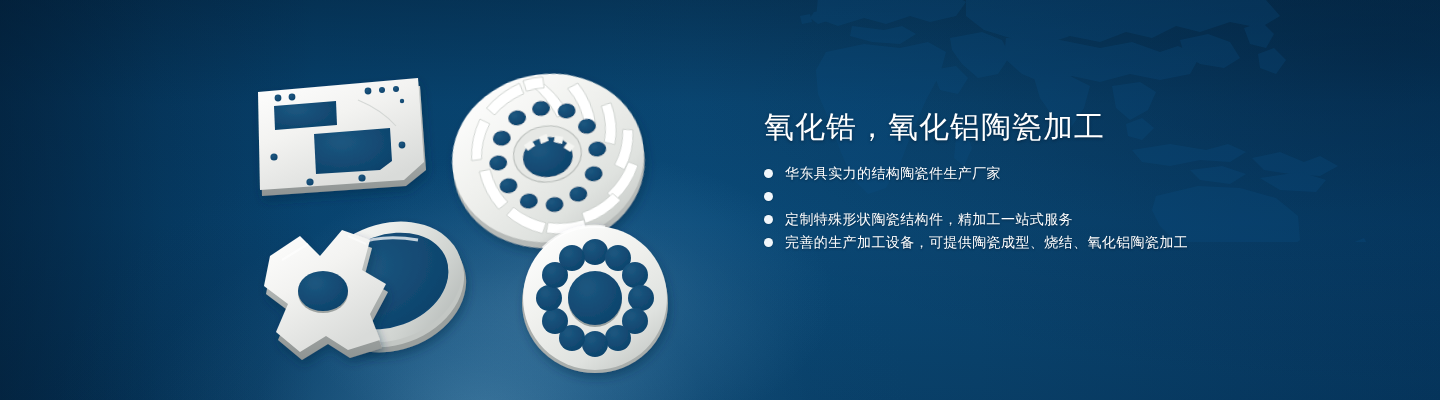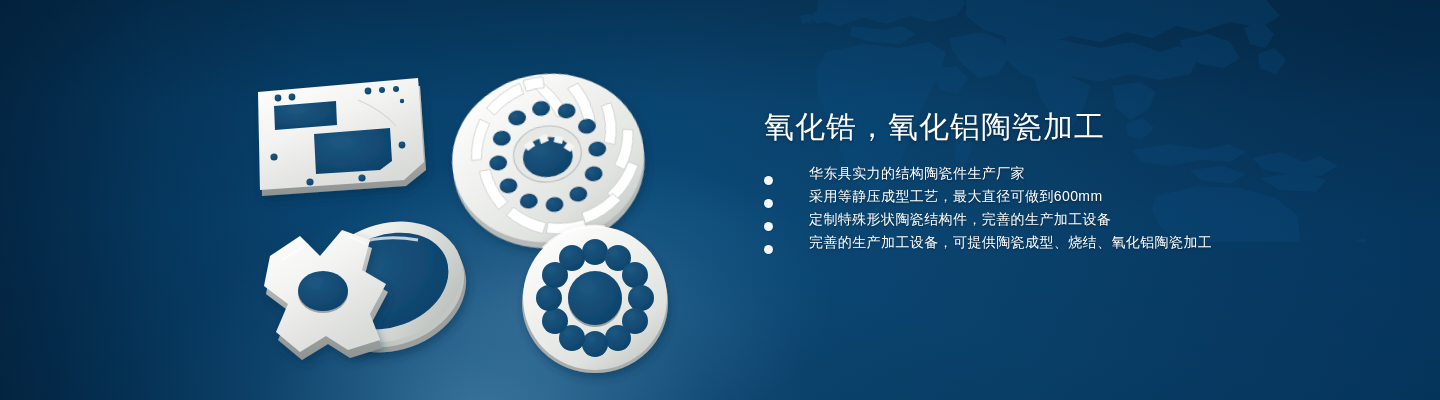--- a/index.html
+++ b/index.html
@@ -118,24 +118,23 @@
     text-shadow: 0 1px 3px rgba(0,20,40,0.55);
     white-space: nowrap;
   }
   .bullets {
     list-style: none;
     margin: 0;
     padding: 0;
   }
   .bullet {
     display: flex;
-    align-items: flex-end;
+    align-items: center;
     height: 23px;
     margin: 0;
-    gap: 24px;
   }
   .dot {
     width: 9px;
     height: 9px;
     border-radius: 50%;
     background: #f2f7fb;
     flex: 0 0 auto;
     margin-right: 12px;
     box-shadow: 0 0 2px rgba(0,0,0,0.25);
   }
@@ -360,25 +359,24 @@
 
   <div class="textblock">
     <h1 class="headline">氧化锆，氧化铝陶瓷加工</h1>
     <ul class="bullets">
       <li class="bullet">
         <span class="dot"></span>
         <span class="bullet-text">华东具实力的结构陶瓷件生产厂家</span>
       </li>
       <li class="bullet">
         <span class="dot"></span>
-        <span class="bullet-text">采用等静压成型工艺，最大直径可做到600mm</span>
       </li>
       <li class="bullet">
         <span class="dot"></span>
-        <span class="bullet-text">定制特殊形状陶瓷结构件，完善的生产加工设备</span>
+        <span class="bullet-text">定制特殊形状陶瓷结构件，精加工一站式服务</span>
       </li>
       <li class="bullet">
         <span class="dot"></span>
         <span class="bullet-text">完善的生产加工设备，可提供陶瓷成型、烧结、氧化铝陶瓷加工</span>
       </li>
     </ul>
   </div>
 
 </div>
 

